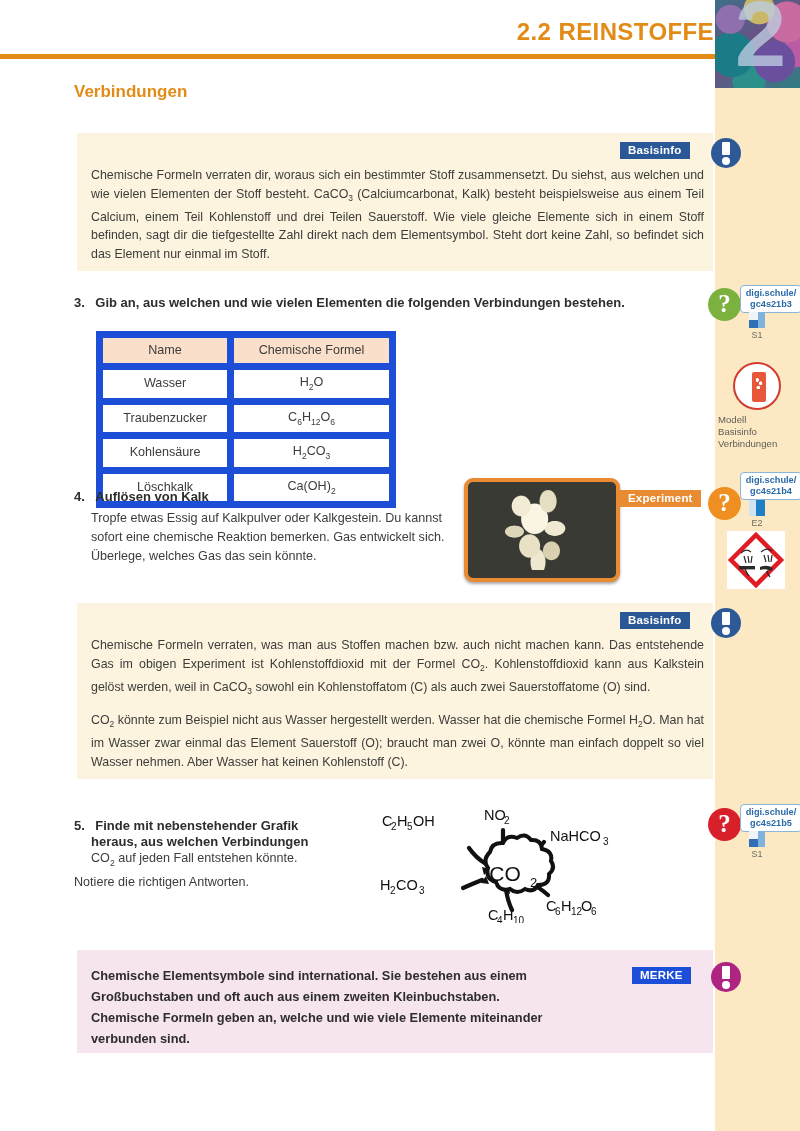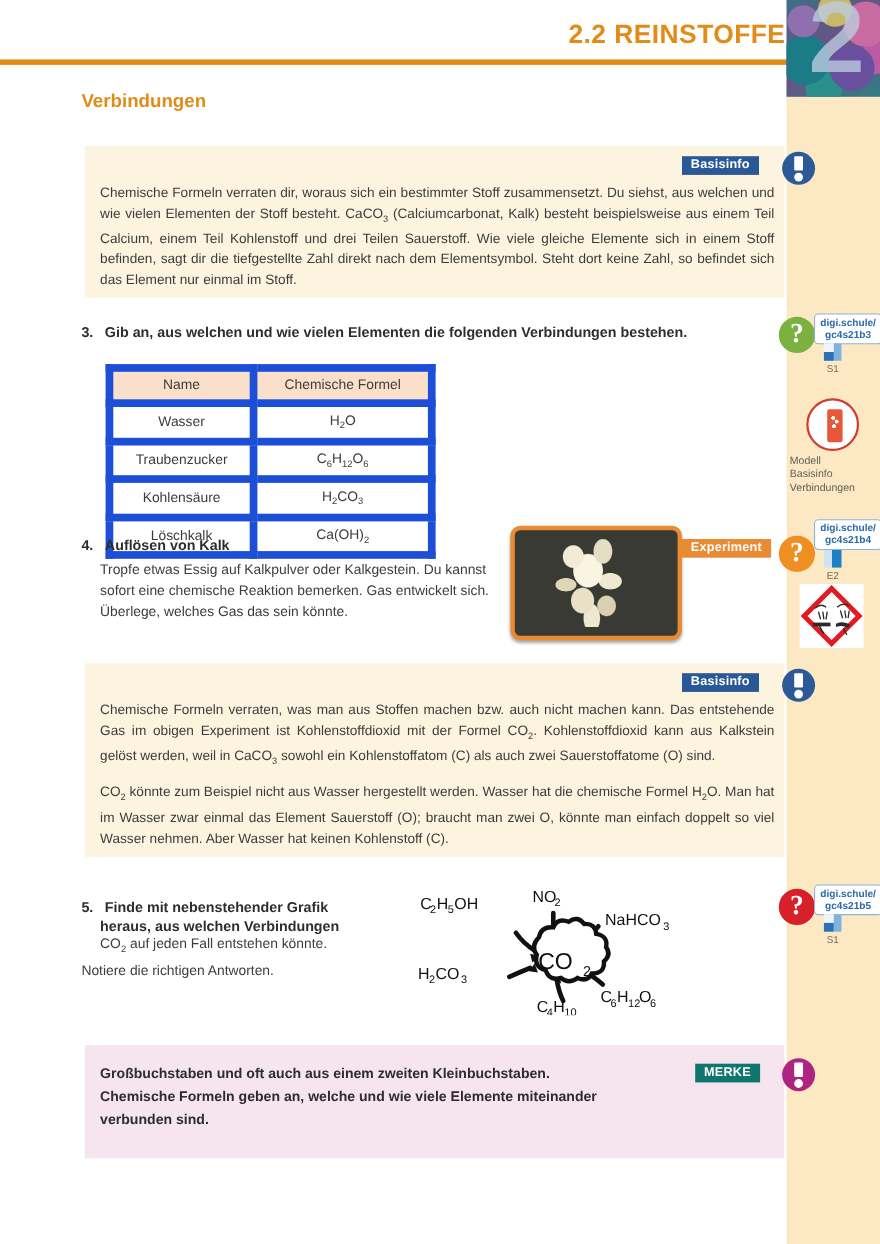--- a/index.html
+++ b/index.html
@@ -53,21 +53,21 @@
   .box.merke{ background:#f6e4ef; }
   .box-text{
     font-size:12.4px; line-height:18.6px; text-align:justify;
     color:#3c3c3a;
   }
   .badge{
     position:absolute; color:#fff; font-weight:bold; font-size:11.5px;
     padding:2px 8px 3px; letter-spacing:.2px;
   }
   .badge.blue{ background:#2a5796; }
-  .badge.merke{ background:#0f766e; }
+  .badge.merke{ background:#1d4ed8; }
   .badge.exp{ background:#e98b32; }
   .excl{
     position:absolute; width:30px; height:30px; border-radius:50%;
   }
   .excl.blue{ background:#2d5a96; }
   .excl.merke{ background:#ad2580; }
   .excl::before{
     content:""; position:absolute; left:50%; top:4px; margin-left:-4px;
     width:8px; height:13px; background:#fff; border-radius:1px;
   }
@@ -302,20 +302,21 @@
     <text x="12" y="86" font-family="Liberation Sans, sans-serif" font-size="10" fill="#111">2</text>
     <text x="18" y="82" font-family="Liberation Sans, sans-serif" font-size="14.5" fill="#111">CO</text>
     <text x="41" y="86" font-family="Liberation Sans, sans-serif" font-size="10" fill="#111">3</text>
   </svg>
 </div>
 
 <div class="box merke" style="left:77px;top:950px;width:636px;height:103px;"></div>
 <div class="badge merke" style="left:632px;top:967px;">MERKE</div>
 <div class="excl merke" style="left:711px;top:962px;"></div>
 <div style="position:absolute;left:91px;top:965px;width:520px;font-size:12.8px;line-height:21px;font-weight:bold;color:#2d2d2b;">
+  <div>Chemische Elementsymbole sind international. Sie bestehen aus einem</div>
   <div>Großbuchstaben und oft auch aus einem zweiten Kleinbuchstaben.</div>
   <div>Chemische Formeln geben an, welche und wie viele Elemente miteinander</div>
   <div>verbunden sind.</div>
 </div>
 
 <div class="qmark green" style="left:708px;top:288px;">?</div>
 <div class="digi-pill" style="left:740px;top:285px;">
   <span>digi.schule/</span><br>
   <span>gc4s21b3</span>
 </div>

